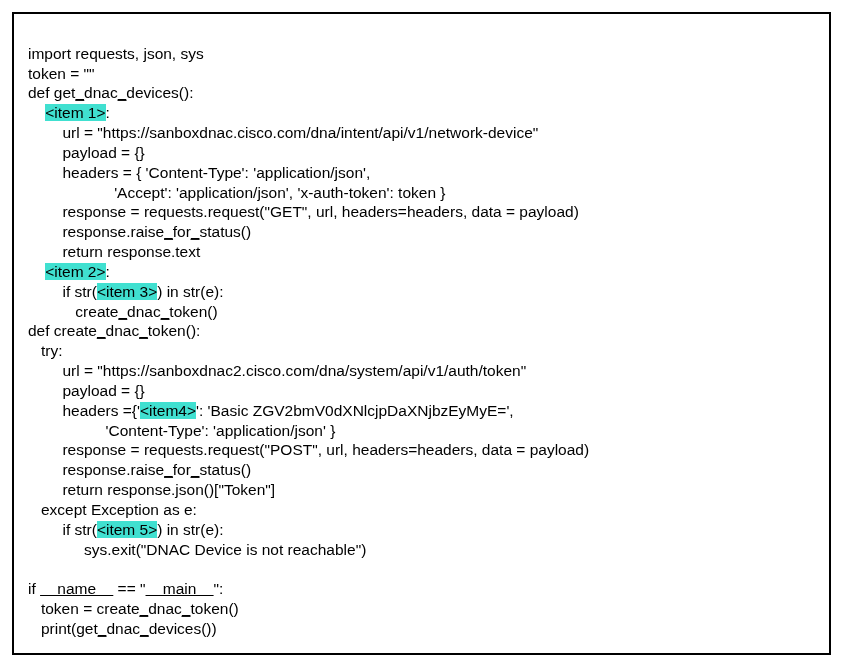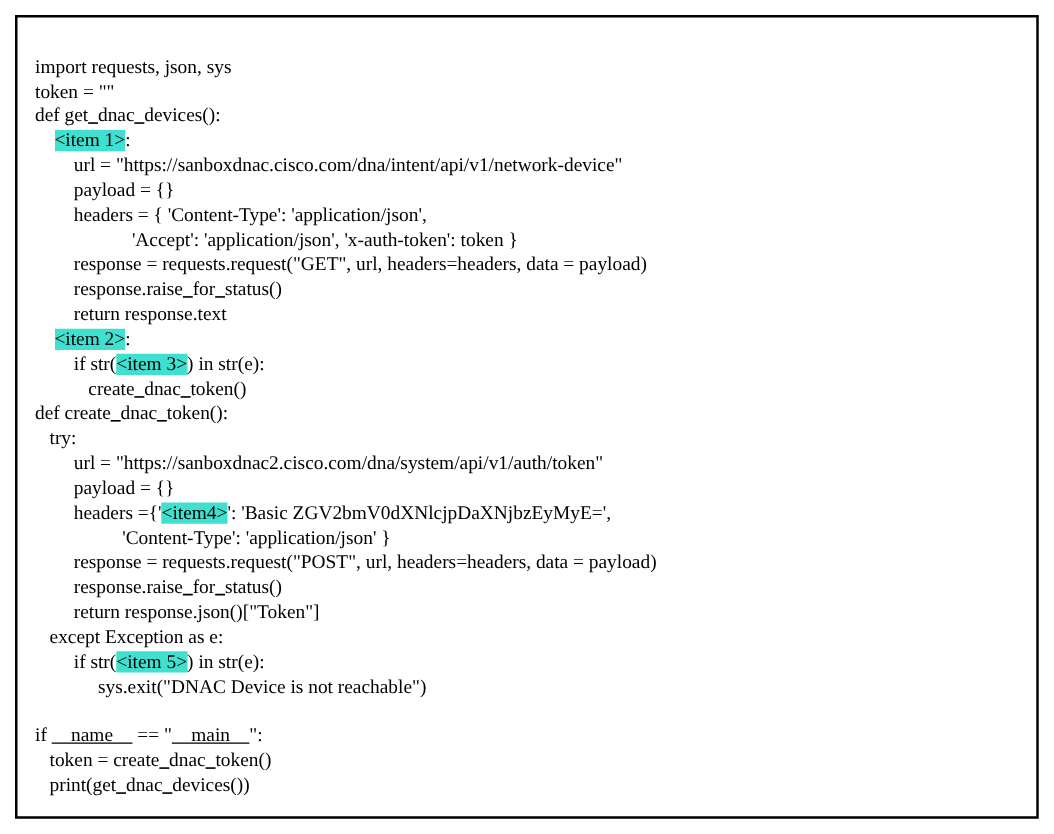--- a/index.html
+++ b/index.html
@@ -10,21 +10,21 @@
   .page {
     width: 843px;
     height: 667px;
     box-sizing: border-box;
     padding: 12px;
     background: #ffffff;
   }
   .code-box {
     border: 2px solid #000000;
     padding: 10px 14px 14px 14px;
-    font-family: Liberation Serif, serif;
+    font-family: Liberation Sans, sans-serif;
     font-size: 15.5px;
     line-height: 1.28;
     color: #000000;
     white-space: pre;
     overflow: hidden;
   }
   .hl {
     background: #40e0d0;
     color: #000000;
   }

